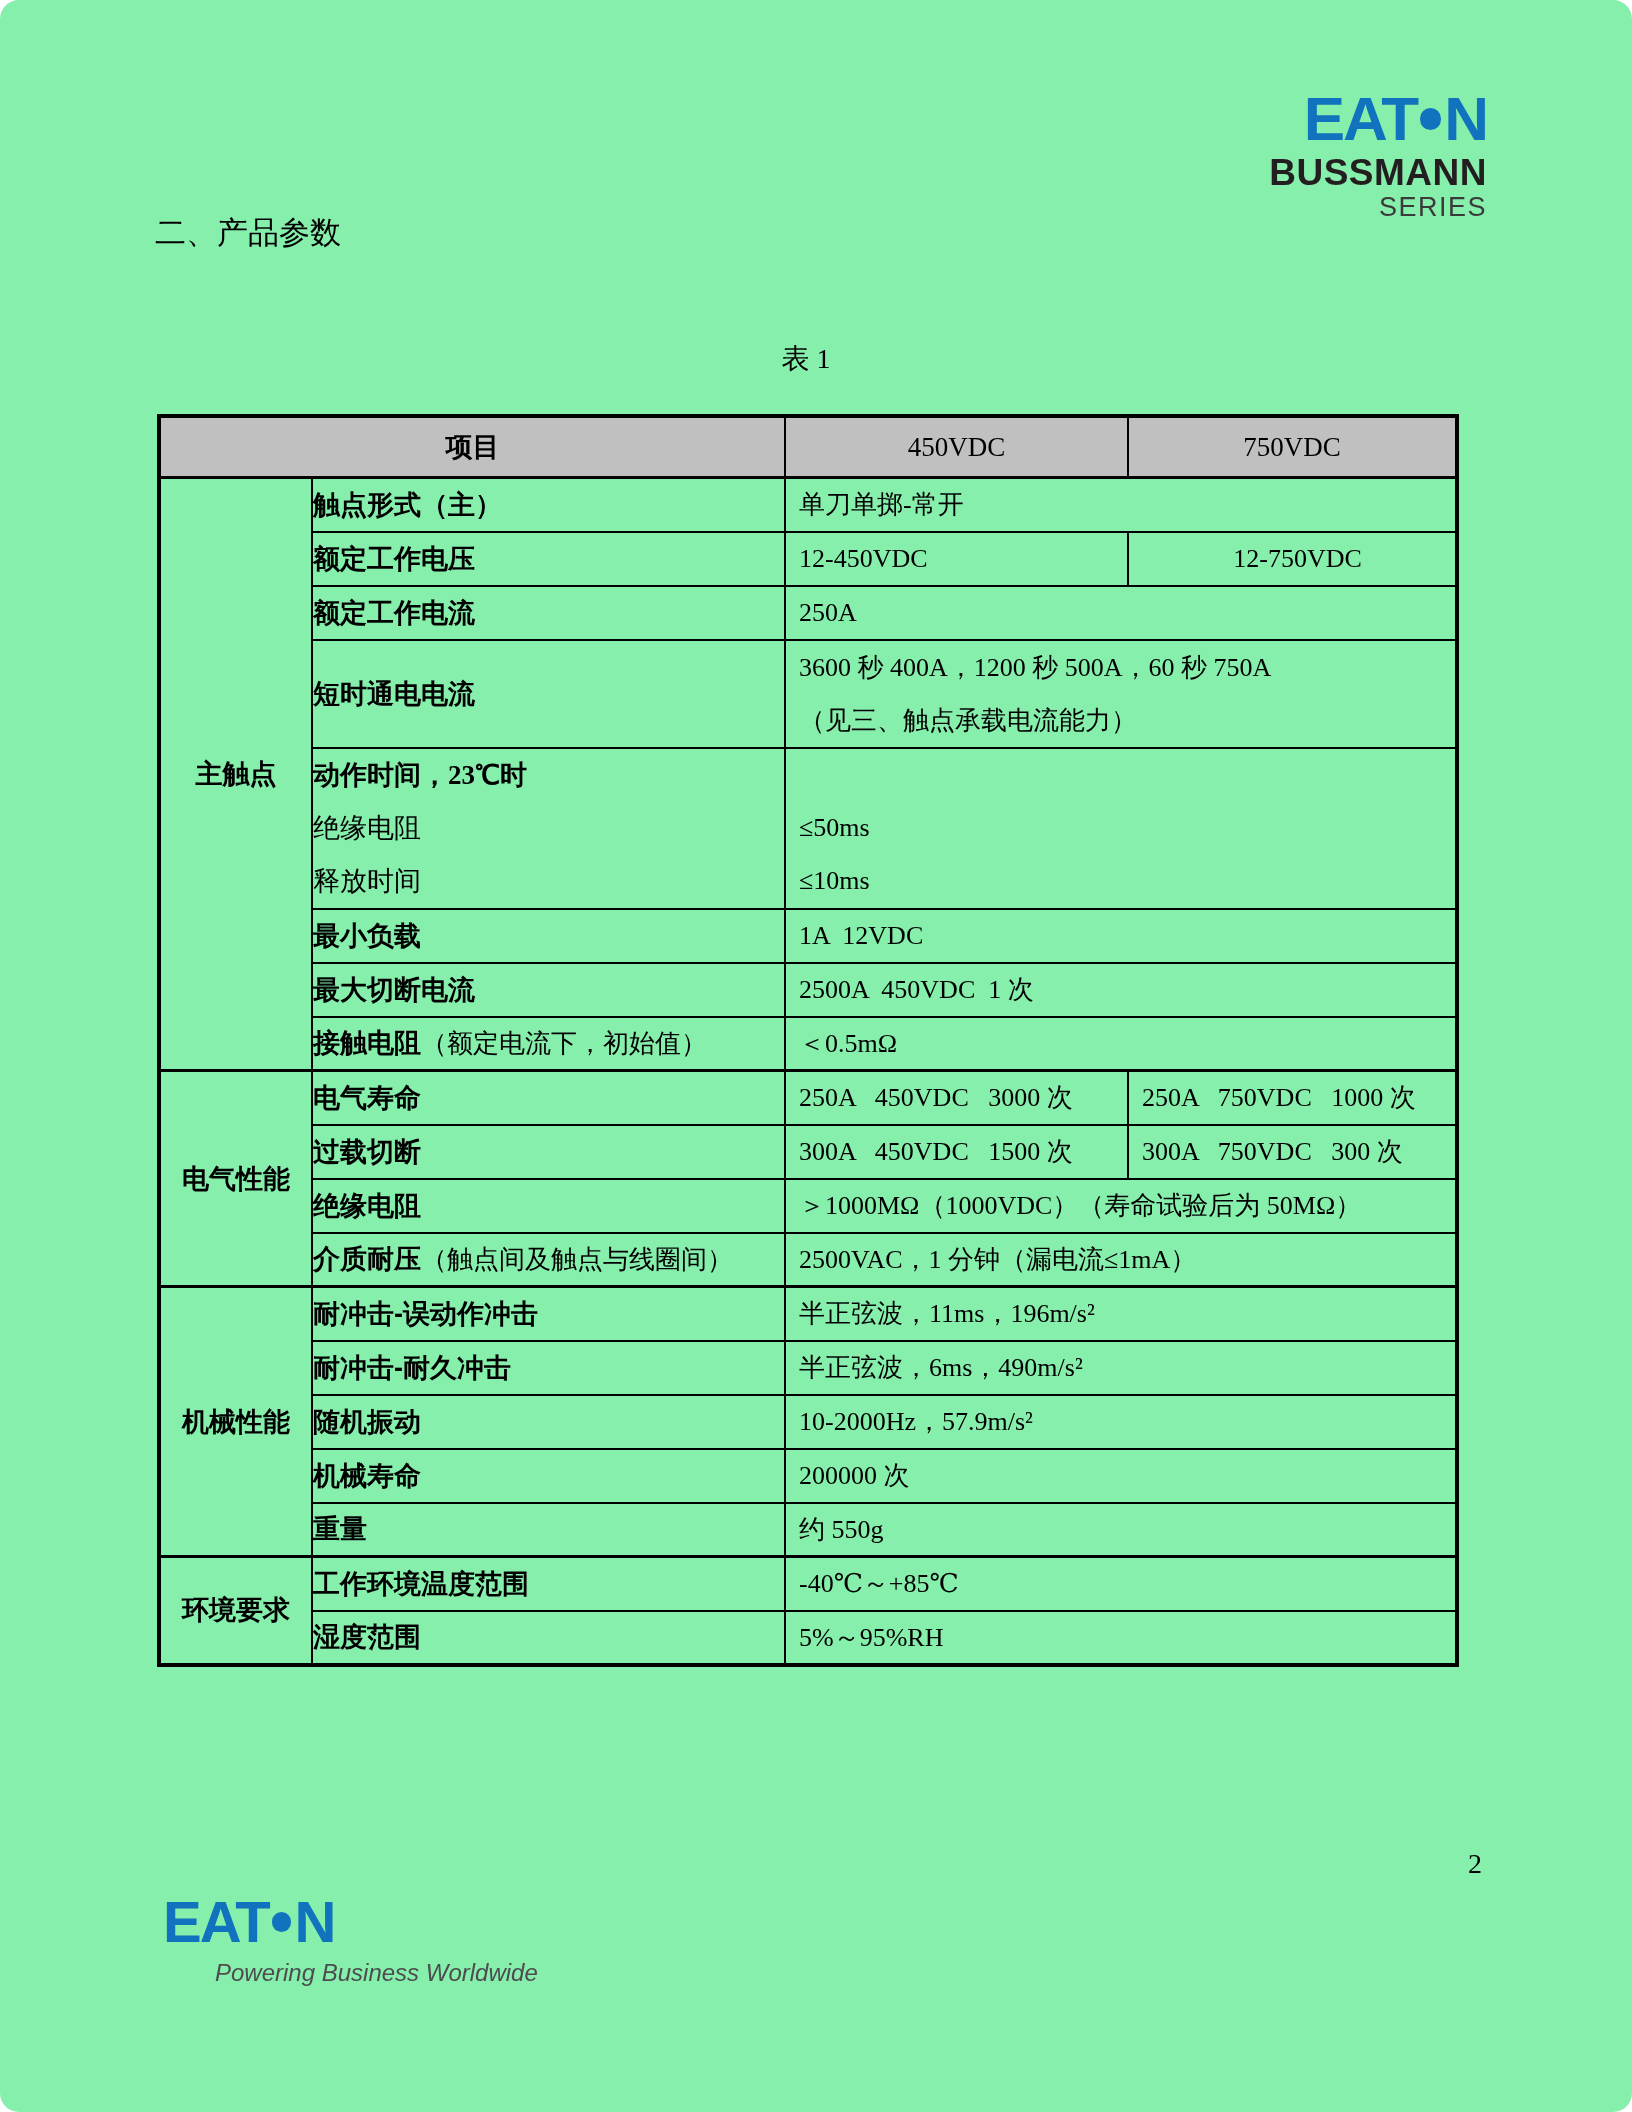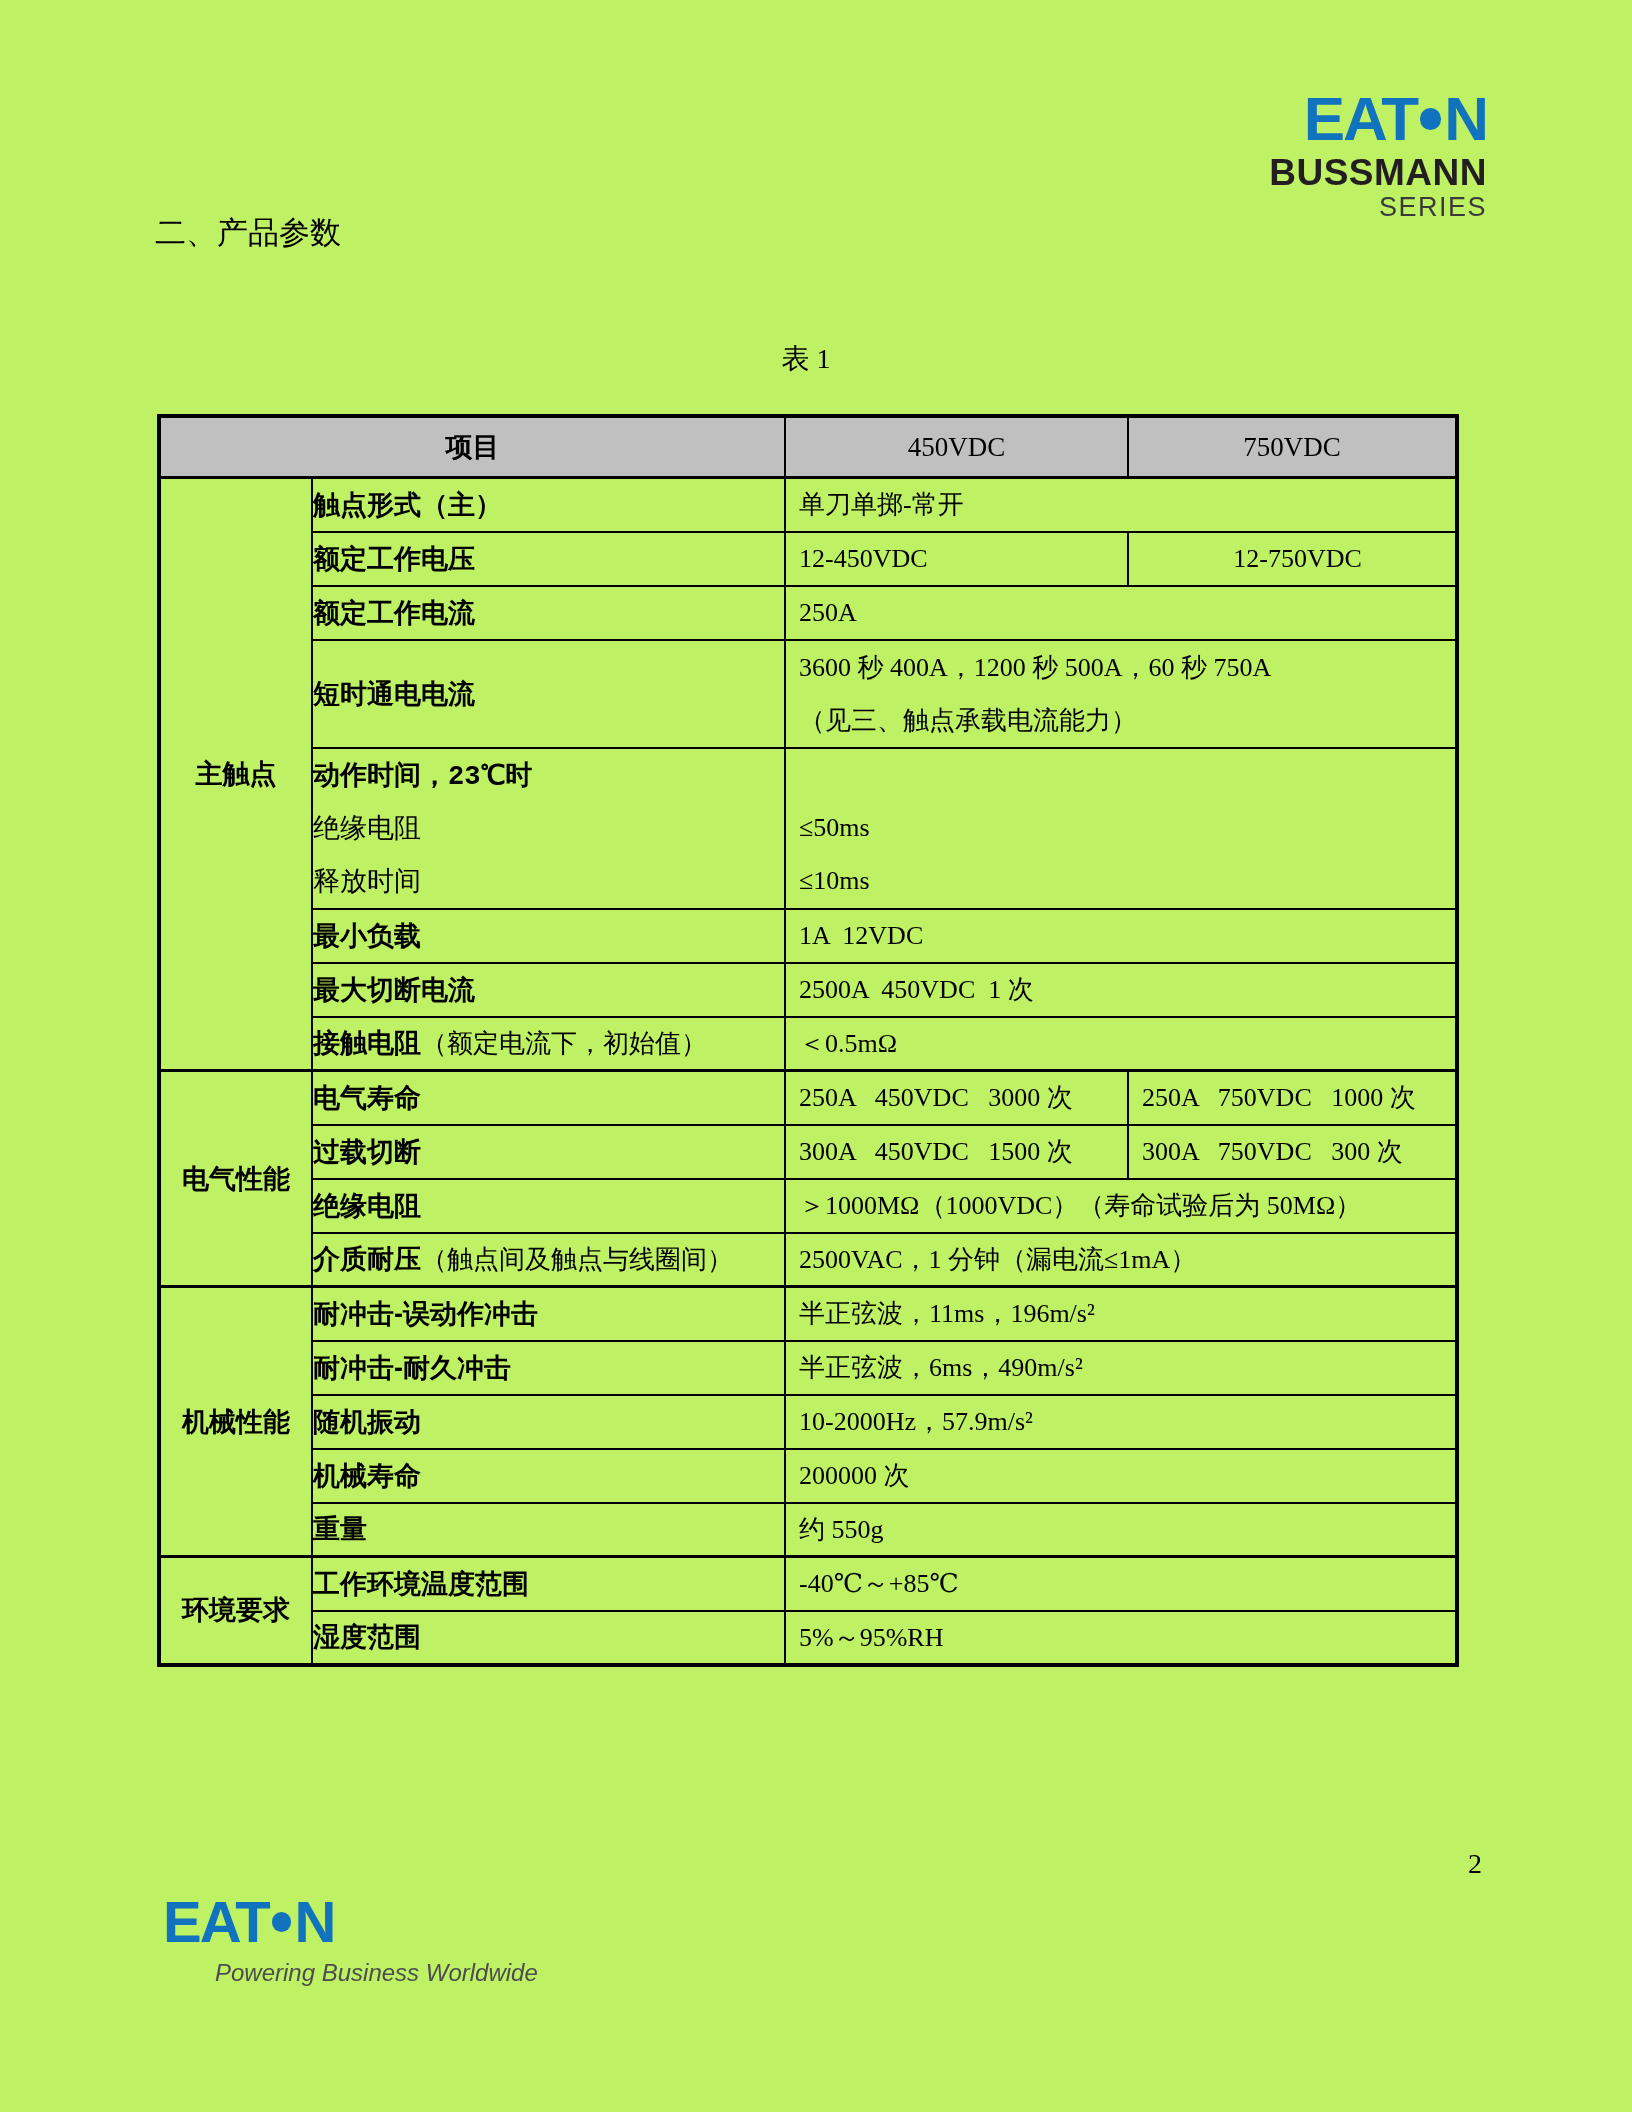--- a/index.html
+++ b/index.html
@@ -7,24 +7,25 @@
     --header-fill:#C0C0C0;
     --ink:#000000;
     --bussmann-dark:#231F20;
     --tagline-gray:#4D4D4F;
   }
   html,body{margin:0;padding:0;background:#ffffff;}
   .page{
     position:relative;
     width:1632px;height:2112px;
     margin:0 auto;
-    background:#bef264;
+    background:#86efac;
     font-family:"Liberation Serif","DejaVu Serif",serif;
     color:var(--ink);
     overflow:hidden;
+    border-radius:19px;
   }
 
   
   .brand-top{
     position:absolute; top:88px; right:145px;
     display:flex; flex-direction:column; align-items:flex-end;
   }
   .eaton-wordmark{
     display:flex; align-items:center;
     color:var(--eaton-blue);
@@ -124,21 +125,21 @@
     padding-left:13px;
     white-space:pre-wrap;
     font-size:26px;
   }
   td.lines{vertical-align:top;padding-top:0;padding-bottom:0;margin-left:41px;}
   td.lines .ln{
     height:53px;
     display:flex;align-items:center;
   }
   td.label-cell.lines .ln.b{
-    font-family:Liberation Mono, monospace;
+    font-family:Liberation Serif, serif;
     font-weight:700;
   }
   td.label-cell.lines .ln.plain{font-weight:400;}
 
   
   .page-number{
     position:absolute; right:150px; top:1848px;
     font-size:28px;
   }
   .brand-bottom{

